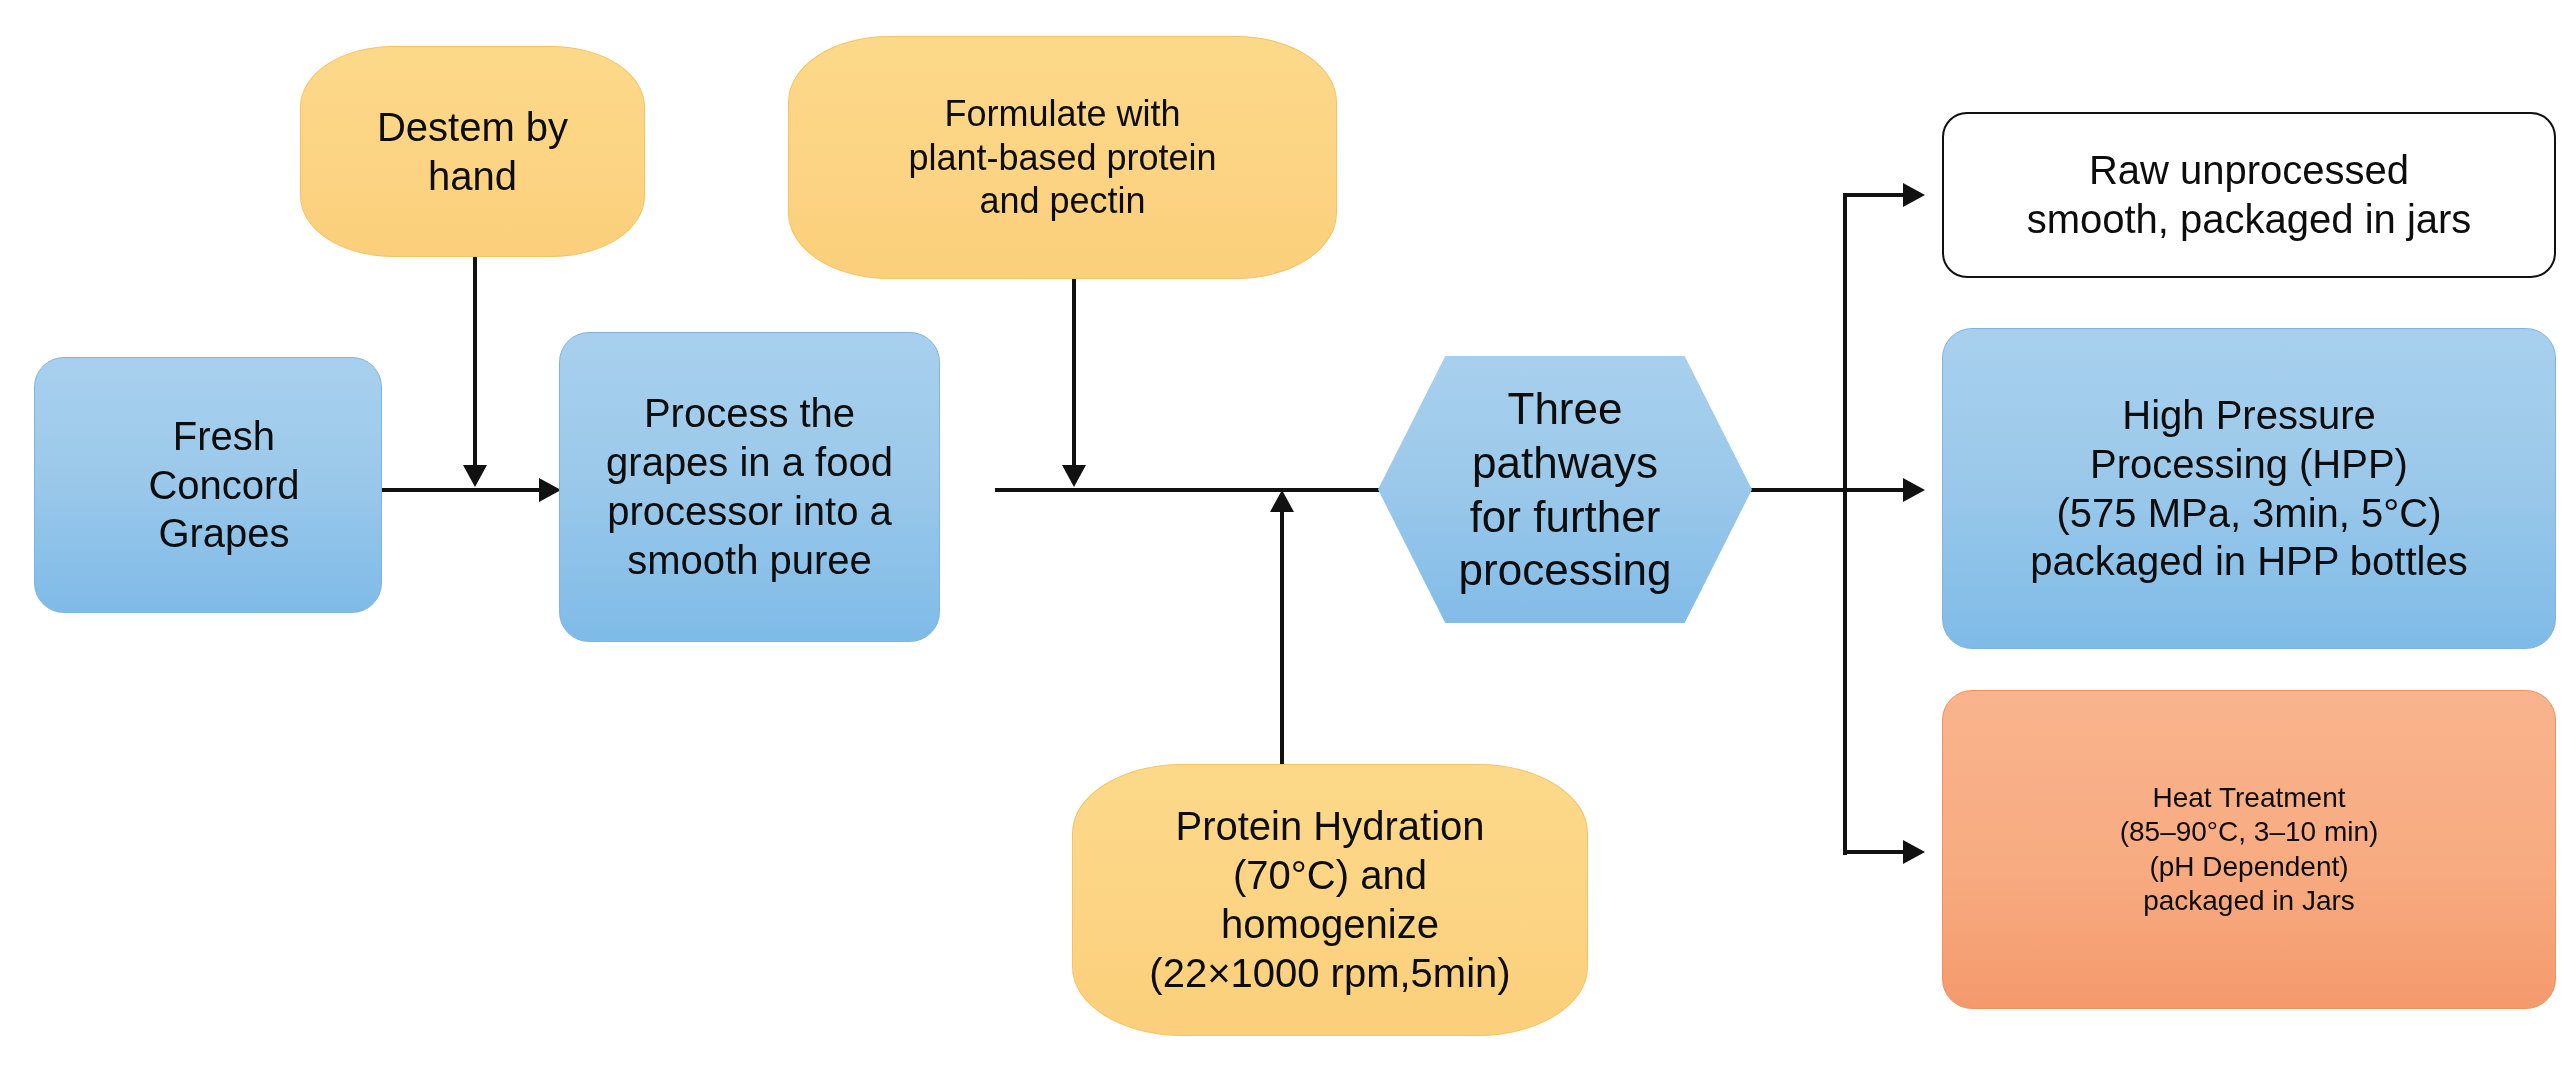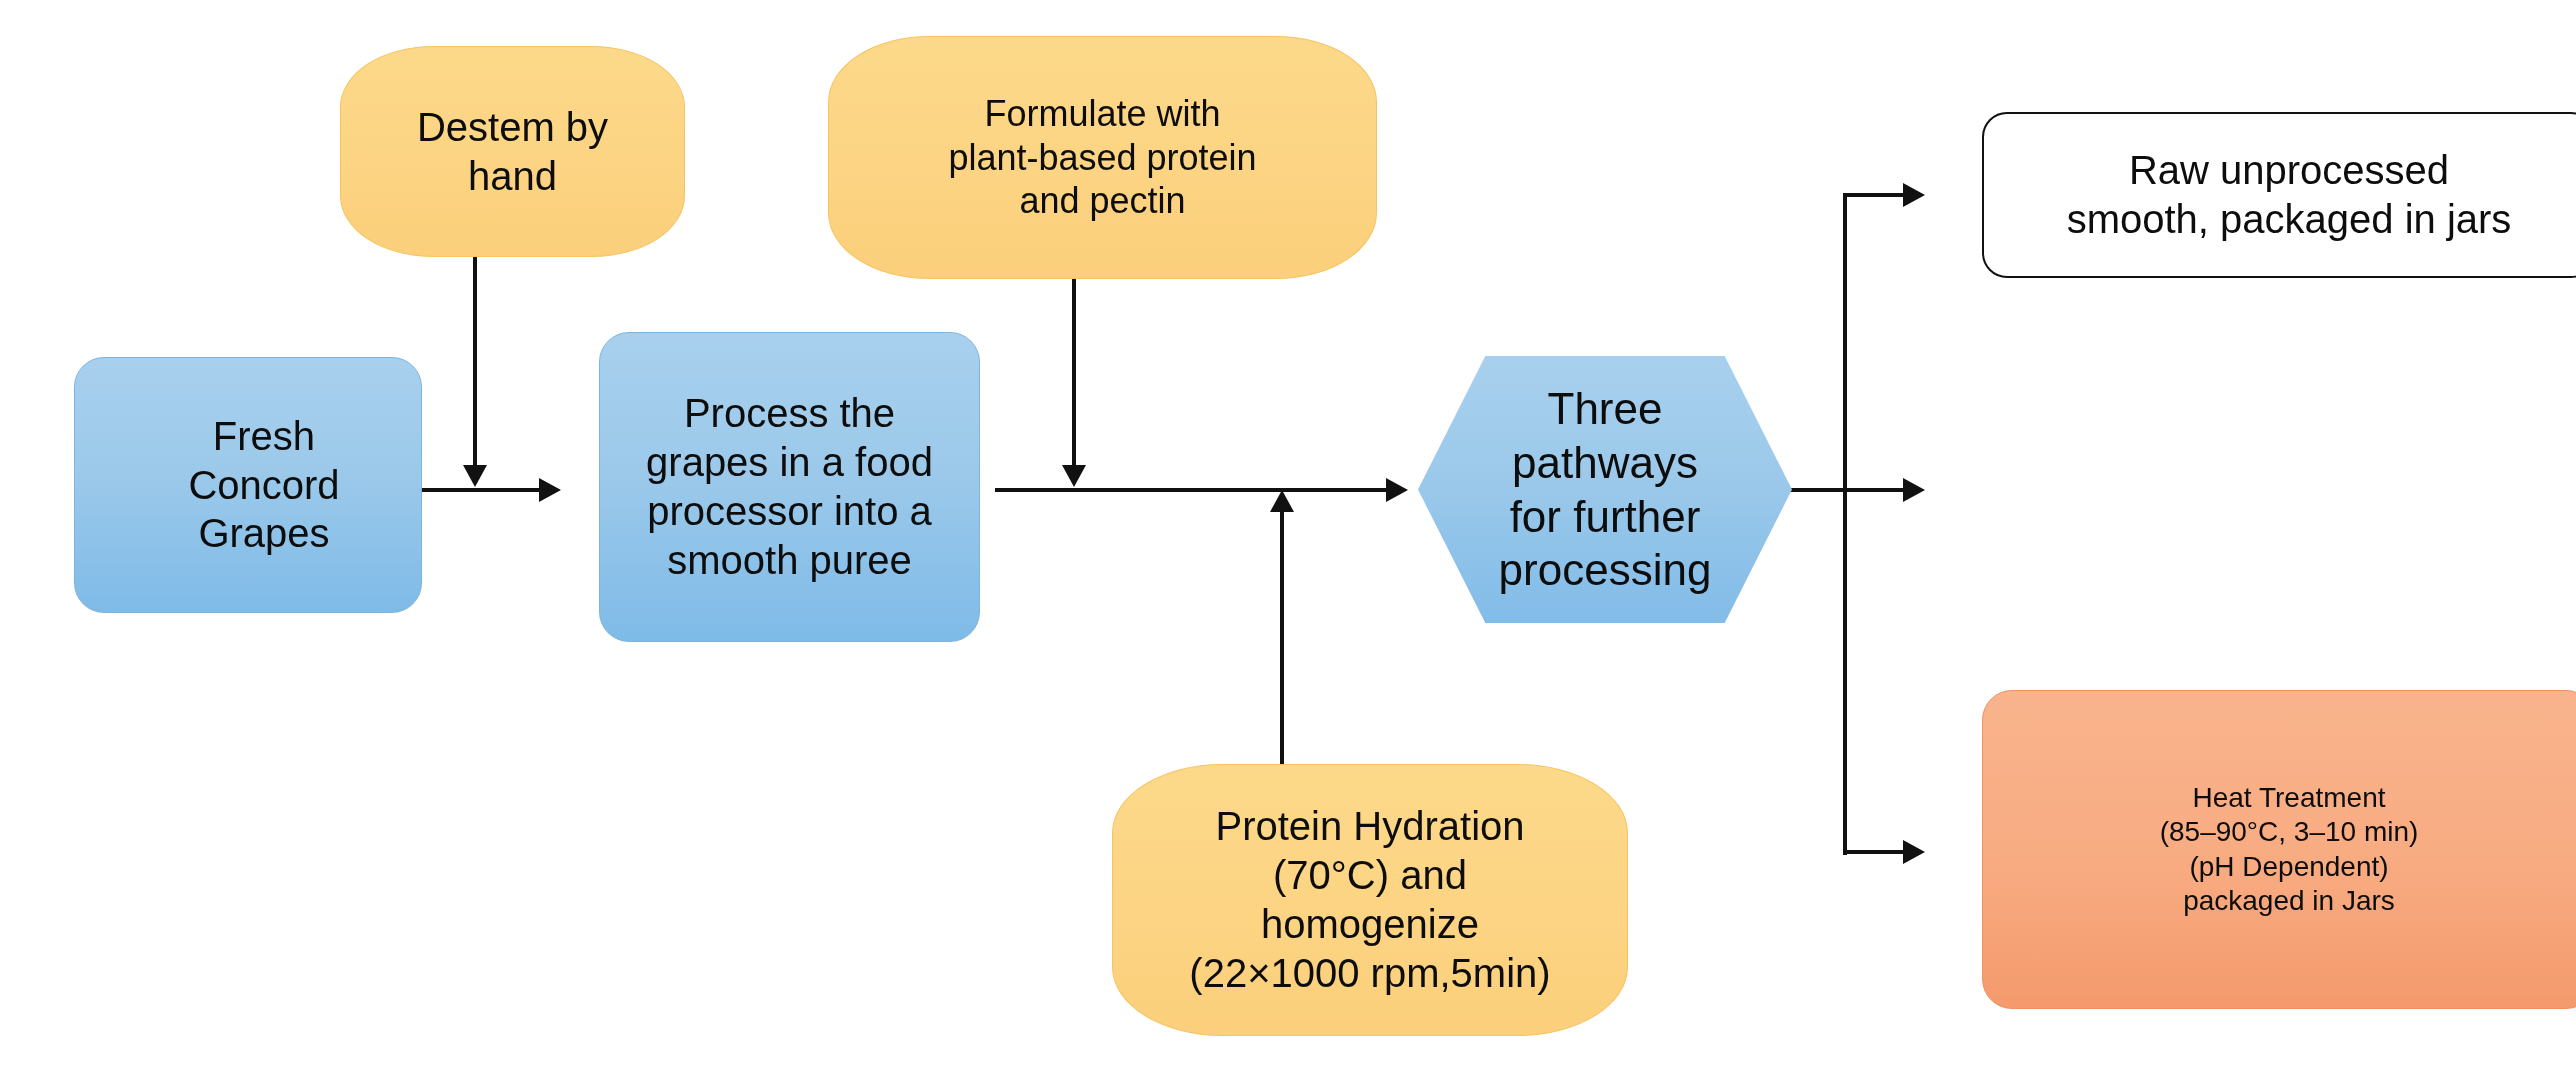--- a/index.html
+++ b/index.html
@@ -21,21 +21,20 @@
     position: absolute;
     display: flex;
     align-items: center;
     justify-content: center;
     text-align: center;
     box-sizing: border-box;
     color: #0d0d0d;
     line-height: 1.22;
     white-space: pre-line;
     z-index: 3;
-    margin-left: 40px;
   }
   
   .blue {
     background: linear-gradient(180deg, #a8d0ee 0%, #9cc9ea 45%, #7fbbe8 100%);
     border: 0.8px solid #7fb4dd;
     border-radius: 30px;
   }
   
   .amber {
     background: linear-gradient(180deg, #fcd98a 0%, #fcd483 55%, #fbcf7b 100%);
@@ -142,20 +141,24 @@
 (22×1000 rpm,5min)</div>
 
   <div class="node hex" style="left:1378px; top:356px; width:374px; height:267px; font-size:44px;">Three
 pathways
 for further
 processing</div>
 
   <div class="node plain" style="left:1942px; top:112px; width:614px; height:166px; font-size:40px;">Raw unprocessed
 smooth, packaged in jars</div>
 
+  <div class="node blue" style="left:1942px; top:328px; width:614px; height:321px; font-size:40px;">High Pressure
+Processing (HPP)
+(575 MPa, 3min, 5°C)
+packaged in HPP bottles</div>
 
   <div class="node orange" style="left:1942px; top:690px; width:614px; height:319px; font-size:28px;">Heat Treatment
 (85–90°C, 3–10 min)
 (pH Dependent)
 packaged in Jars</div>
 
 </div>
 
 
 </body></html>

